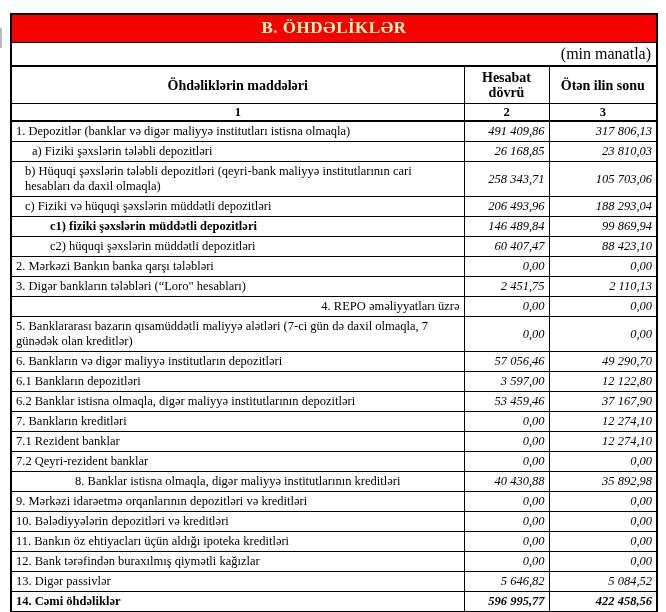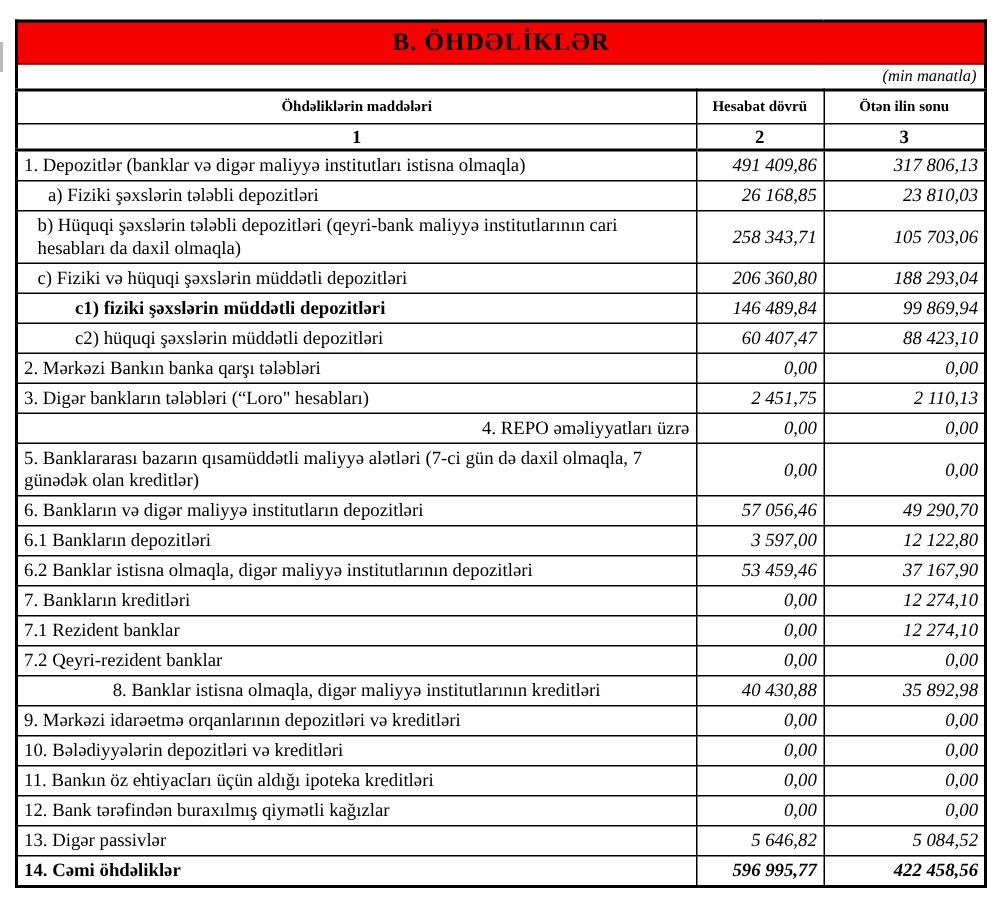--- a/index.html
+++ b/index.html
@@ -36,29 +36,28 @@
     background: #f40100;
     color: #ffffff;
     font-weight: bold;
     font-size: 17px;
     text-align: center;
     padding: 3px 0 4px 0;
     letter-spacing: 0.5px;
     border-bottom: 1px solid #000;
   }
   td.note {
-    font-style: italic;
-    font-size: 11px;
+    font-size: 16px;
     text-align: right;
     padding: 2px 5px;
     border-bottom: 2px solid #000;
   }
   tr.cols th {
     font-weight: bold;
-    font-size: 10px;
+    font-size: 14px;
     text-align: center;
     vertical-align: middle;
     padding: 3px 2px;
     line-height: 15px;
   }
   tr.idx td {
     font-weight: bold;
     font-size: 12.5px;
     text-align: center;
     padding: 1px 2px;
@@ -86,21 +85,21 @@
   <div class="scan-artifact"></div>
 
   <table class="liab">
     <colgroup>
       <col class="c1">
         <col class="c2">
         <col class="c3">
     </colgroup>
     <thead>
       <tr>
-        <th colspan="3" class="banner" style="background: rgb(244, 1, 0); color: #000000;">B. ÖHDƏLİKLƏR</th>
+        <th colspan="3" class="banner" style="background: rgb(244, 1, 0); color: #fef9c3;">B. ÖHDƏLİKLƏR</th>
       </tr>
       <tr>
         <td colspan="3" class="note">(min manatla)</td>
       </tr>
       <tr class="cols">
         <th>Öhdəliklərin maddələri</th>
         <th>Hesabat dövrü</th>
         <th>Ötən ilin sonu</th>
       </tr>
       <tr class="idx">
@@ -120,21 +119,21 @@
           <td class="c-num">26 168,85</td>
           <td class="c-num">23 810,03</td>
         </tr>
         <tr>
           <td class="c-label" style="padding-left: 13px;">b) Hüquqi şəxslərin tələbli depozitləri (qeyri-bank maliyyə institutlarının cari hesabları da daxil olmaqla)</td>
           <td class="c-num">258 343,71</td>
           <td class="c-num">105 703,06</td>
         </tr>
         <tr>
           <td class="c-label" style="padding-left: 13px;">c) Fiziki və hüquqi şəxslərin müddətli depozitləri</td>
-          <td class="c-num">206 360,80</td>
+          <td class="c-num">206 493,96</td>
           <td class="c-num">188 293,04</td>
         </tr>
         <tr>
           <td class="c-label" style="padding-left: 38px; font-weight: bold;">c1) fiziki şəxslərin müddətli depozitləri</td>
           <td class="c-num">146 489,84</td>
           <td class="c-num">99 869,94</td>
         </tr>
         <tr>
           <td class="c-label" style="padding-left: 38px;">c2) hüquqi şəxslərin müddətli depozitləri</td>
           <td class="c-num">60 407,47</td>

